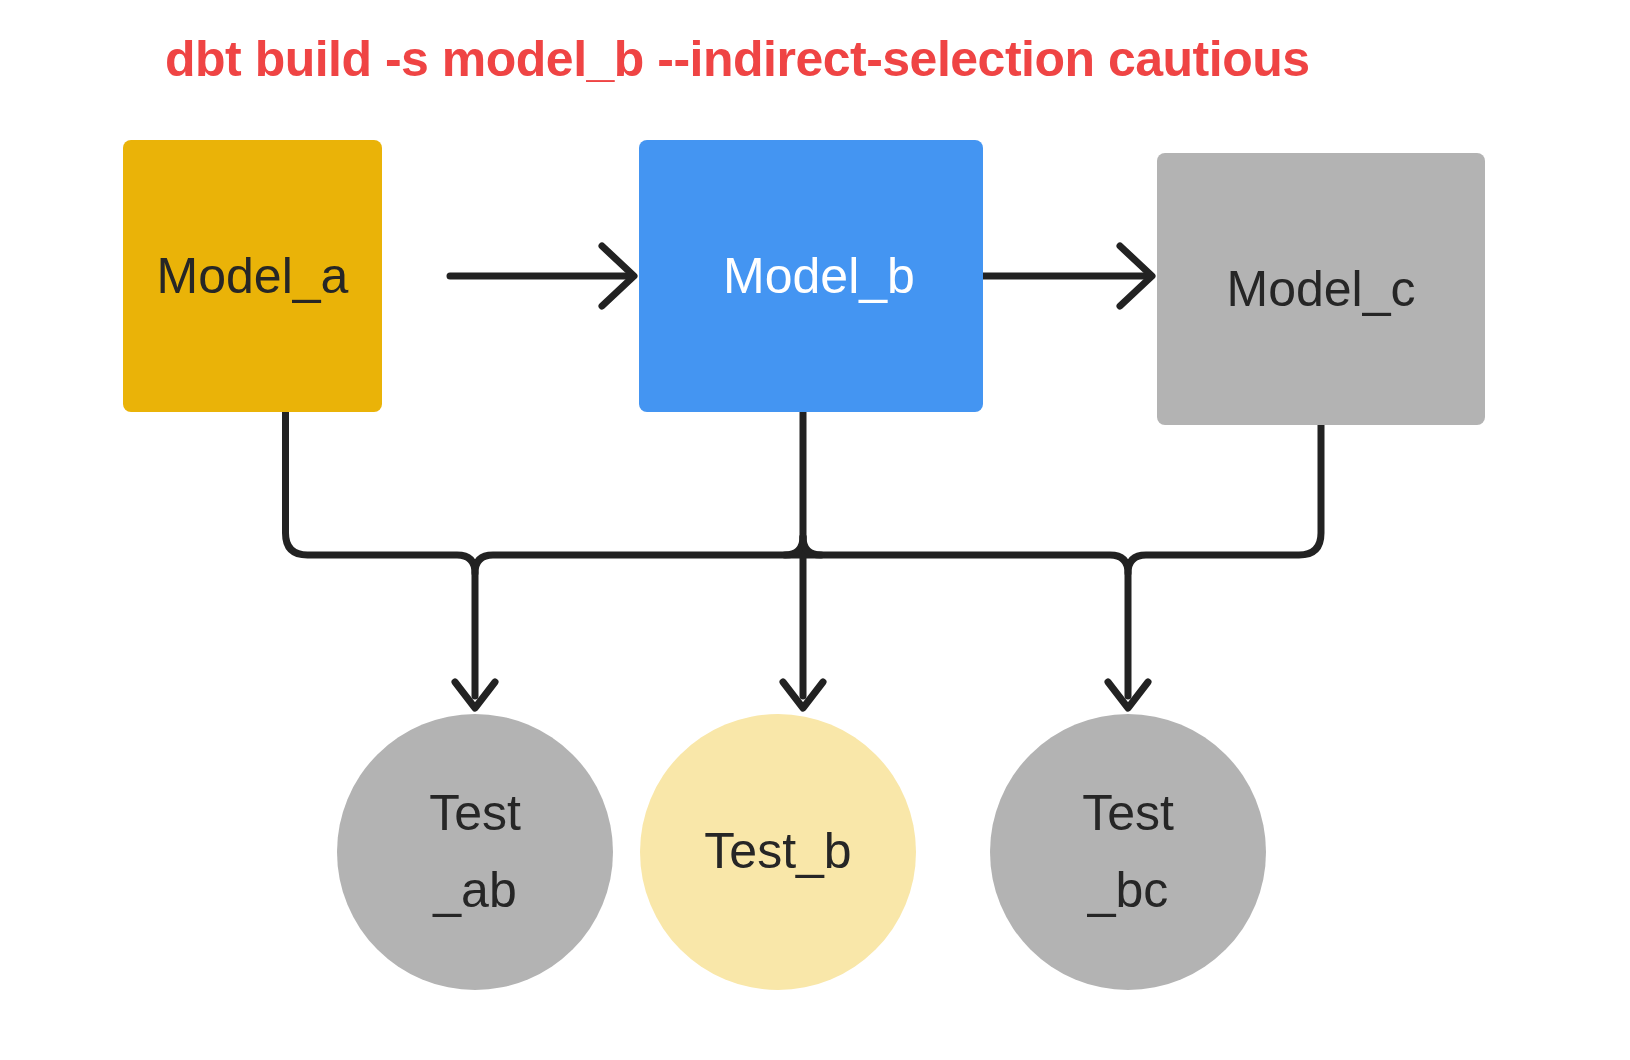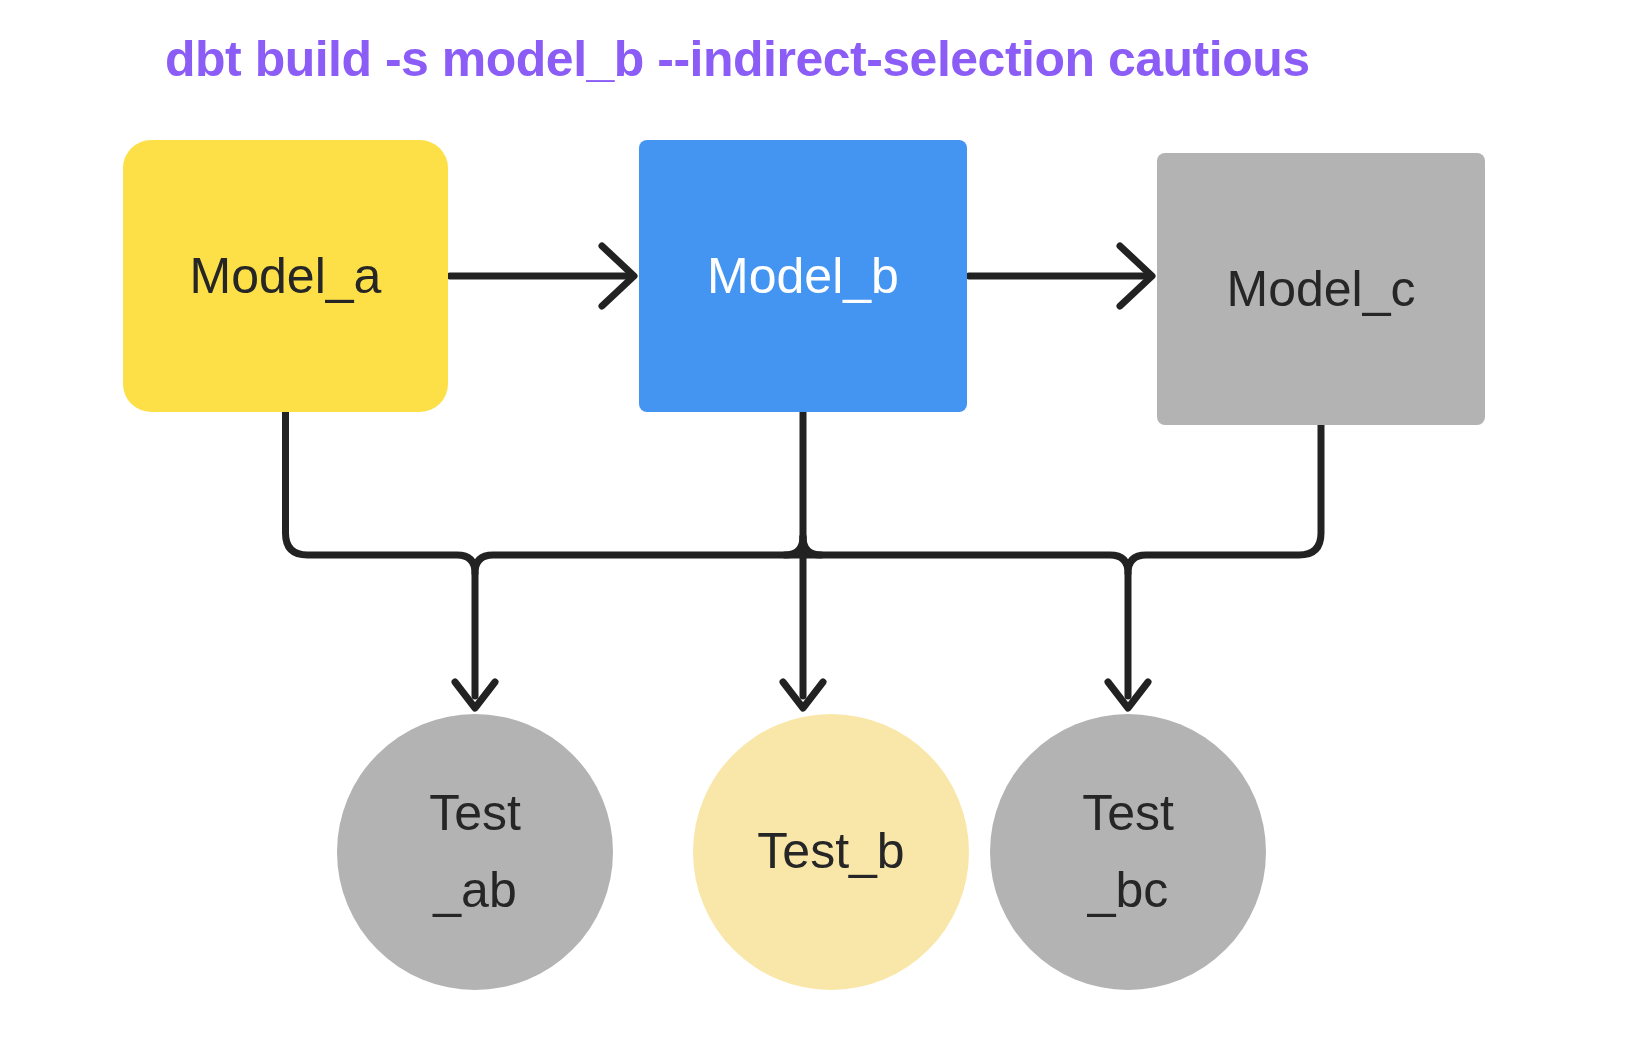--- a/index.html
+++ b/index.html
@@ -11,21 +11,21 @@
     overflow: hidden;
     font-family: "Liberation Sans", sans-serif;
   }
   .title {
     position: absolute;
     left: 165px;
     top: 30px;
     font-size: 50px;
     font-weight: 600;
     letter-spacing: -0.5px;
-    color: #8b5cf6;
+    color: #ef4444;
     white-space: nowrap;
   }
   svg.edges {
     position: absolute;
     left: 0; top: 0;
     width: 1630px;
     height: 1060px;
   }
   svg.edges path {
     fill: none;
@@ -39,41 +39,41 @@
     top: 140px;
     height: 272px;
     border-radius: 8px;
     display: flex;
     align-items: center;
     justify-content: center;
     font-size: 50px;
     font-weight: 500;
     color: #262626;
   }
-  .box-a { left: 123px; width: 325px; background: #fde047; border-radius: 28px; }
-  .box-b { left: 639px; width: 328px; background: #4495f2; color: #ffffff; }
+  .box-a { left: 123px; width: 259px; background: #eab308; }
+  .box-b { left: 639px; width: 328px; background: #4495f2; color: #ffffff; padding-left: 16px; }
   .box-c { left: 1157px; width: 328px; background: #b3b3b3; margin-top: 13px; }
   .node-circle {
     position: absolute;
     top: 714px;
     width: 276px;
     height: 276px;
     border-radius: 50%;
     display: flex;
     flex-direction: column;
     align-items: center;
     justify-content: center;
     font-size: 50px;
     font-weight: 500;
     line-height: 1.55;
     color: #262626;
     text-align: center;
   }
   .circle-ab { left: 337px; background: #b3b3b3; }
-  .circle-b  { left: 693px; background: #f9e7a9; }
+  .circle-b  { left: 640px; background: #f9e7a9; }
   .circle-bc { left: 990px; background: #b3b3b3; }
   .node-label { display: block; }
 </style>
 </head>
 <body>
 
 <div class="canvas">
 
   <div class="title">dbt build -s model_b --indirect-selection cautious</div>
 

